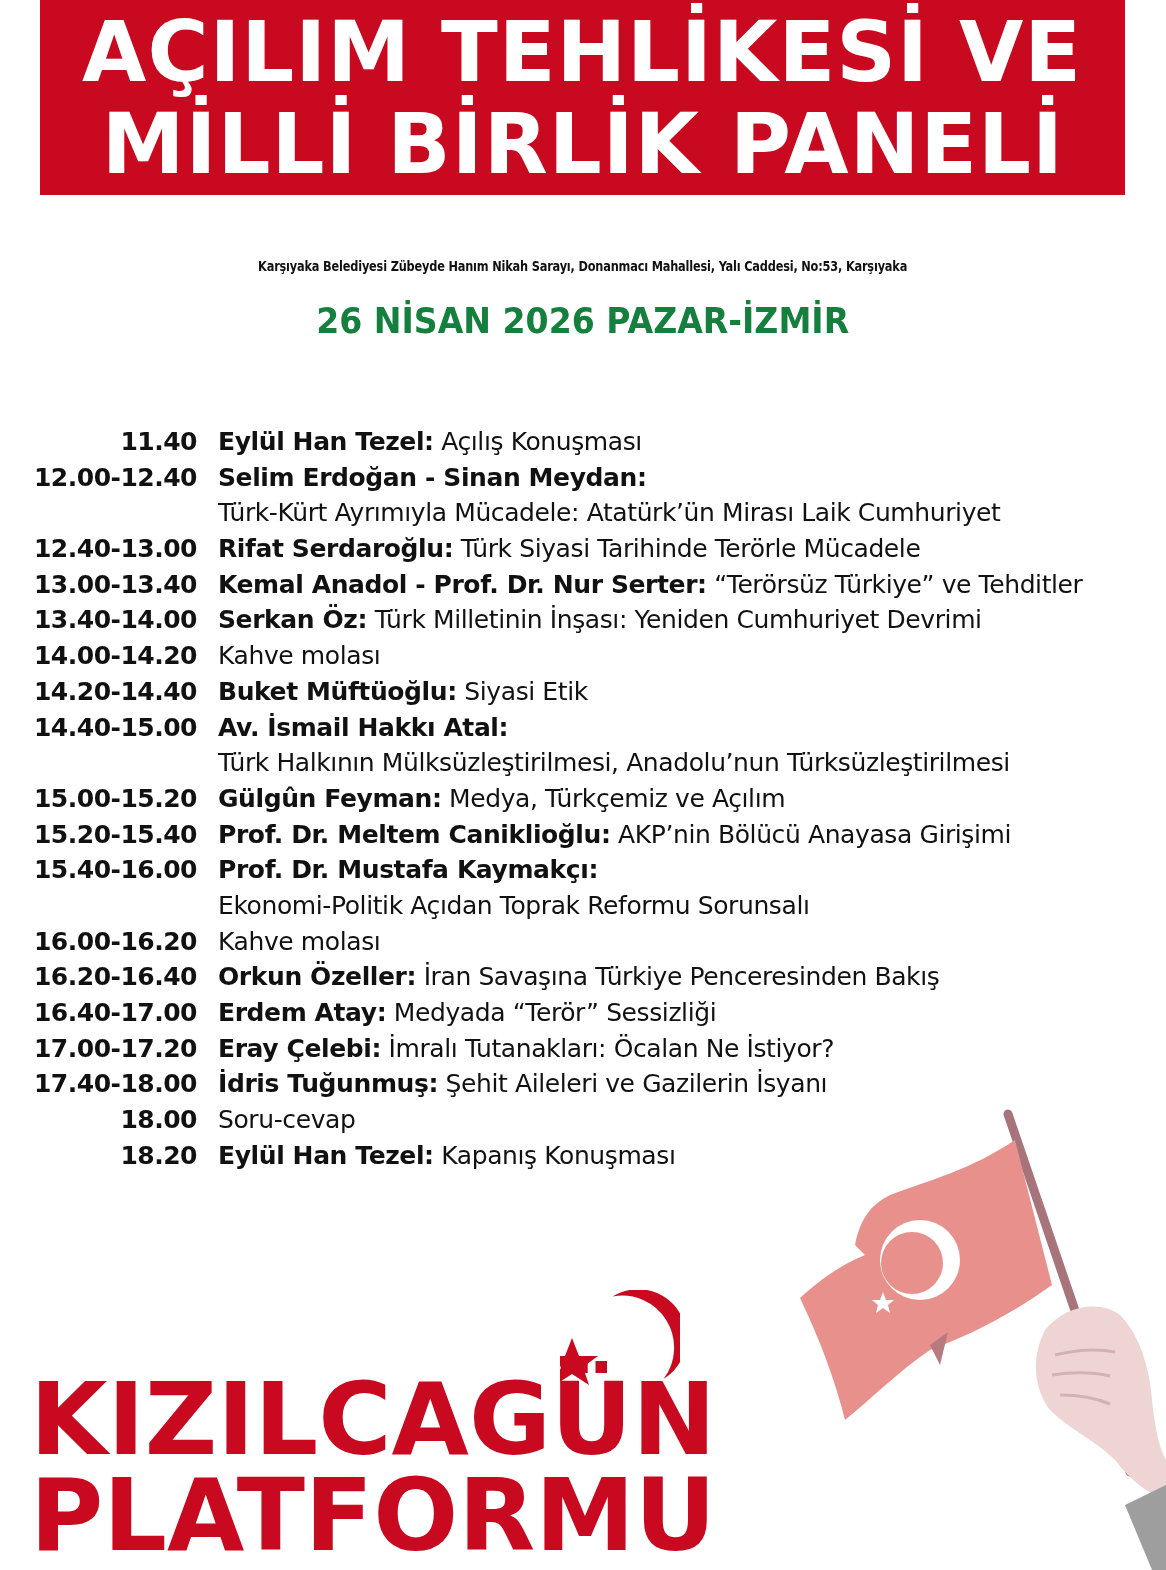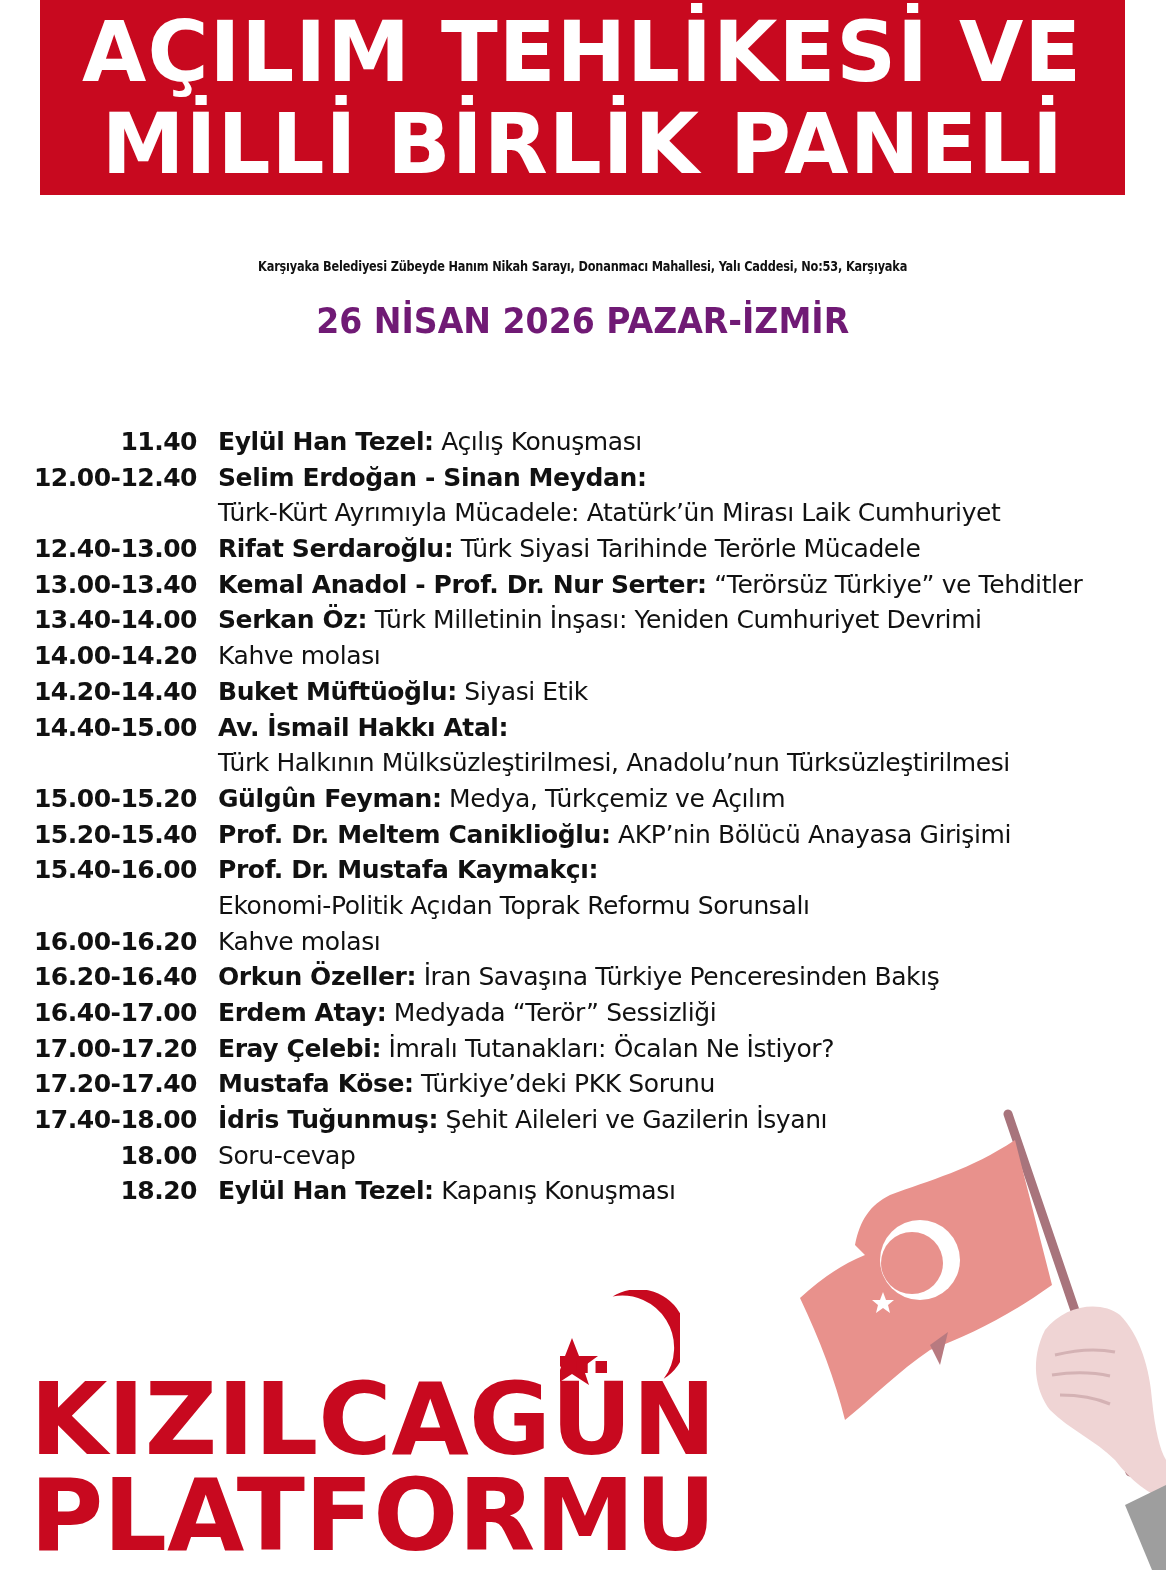--- a/index.html
+++ b/index.html
@@ -12,21 +12,21 @@
   .banner-line { color: #fff; font-family: "DejaVu Sans", sans-serif; font-weight: bold;
                  font-size: 84px; line-height: 92px; letter-spacing: 1px; white-space: nowrap;
                  transform: scaleX(0.99); }
 
   .venue { position: absolute; left: 0; width: 1166px; top: 258px; text-align: center;
            font-family: "DejaVu Sans Condensed", "DejaVu Sans", sans-serif; font-weight: bold;
            font-size: 14px; letter-spacing: -0.2px; white-space: nowrap; }
   .venue span { display: inline-block; transform: scaleX(0.9); transform-origin: center; }
 
   .date { position: absolute; left: 0; width: 1166px; top: 300px; text-align: center;
-          color: #701a75; font-weight: bold; font-size: 36px; white-space: nowrap; }
+          color: #15803d; font-weight: bold; font-size: 36px; white-space: nowrap; }
   .date span { display: inline-block; transform: scaleX(0.92); }
 
   .schedule { position: absolute; left: 0; top: 424px; width: 1166px; }
   .row { position: relative; height: 35.7px; white-space: nowrap; padding-left: 18px; }
   .time { position: absolute; right: 969px; top: 0; font-weight: bold; font-size: 25px;
           line-height: 35px; text-align: right; letter-spacing: -0.5px; }
   .content { position: absolute; left: 218px; top: 0; font-size: 25px; line-height: 35px;
              letter-spacing: -0.4px; }
   .speaker { font-weight: bold; text-align: center; }
   .topic { font-weight: normal; margin-top: 24px; }
@@ -118,24 +118,20 @@
     </div>
     <div class="row">
       <span class="time">16.40-17.00</span>
       <span class="content"><span class="speaker">Erdem Atay:</span><span class="topic"> Medyada “Terör” Sessizliği</span></span>
     </div>
     <div class="row">
       <span class="time">17.00-17.20</span>
       <span class="content"><span class="speaker">Eray Çelebi:</span><span class="topic"> İmralı Tutanakları: Öcalan Ne İstiyor?</span></span>
     </div>
     <div class="row">
-      <span class="time">17.20-17.40</span>
-      <span class="content"><span class="speaker">Mustafa Köse:</span><span class="topic"> Türkiye’deki PKK Sorunu</span></span>
-    </div>
-    <div class="row">
       <span class="time">17.40-18.00</span>
       <span class="content"><span class="speaker">İdris Tuğunmuş:</span><span class="topic"> Şehit Aileleri ve Gazilerin İsyanı</span></span>
     </div>
     <div class="row">
       <span class="time">18.00</span>
       <span class="content"><span class="speaker"></span><span class="topic">Soru-cevap</span></span>
     </div>
     <div class="row">
       <span class="time">18.20</span>
       <span class="content"><span class="speaker">Eylül Han Tezel:</span><span class="topic"> Kapanış Konuşması</span></span>

